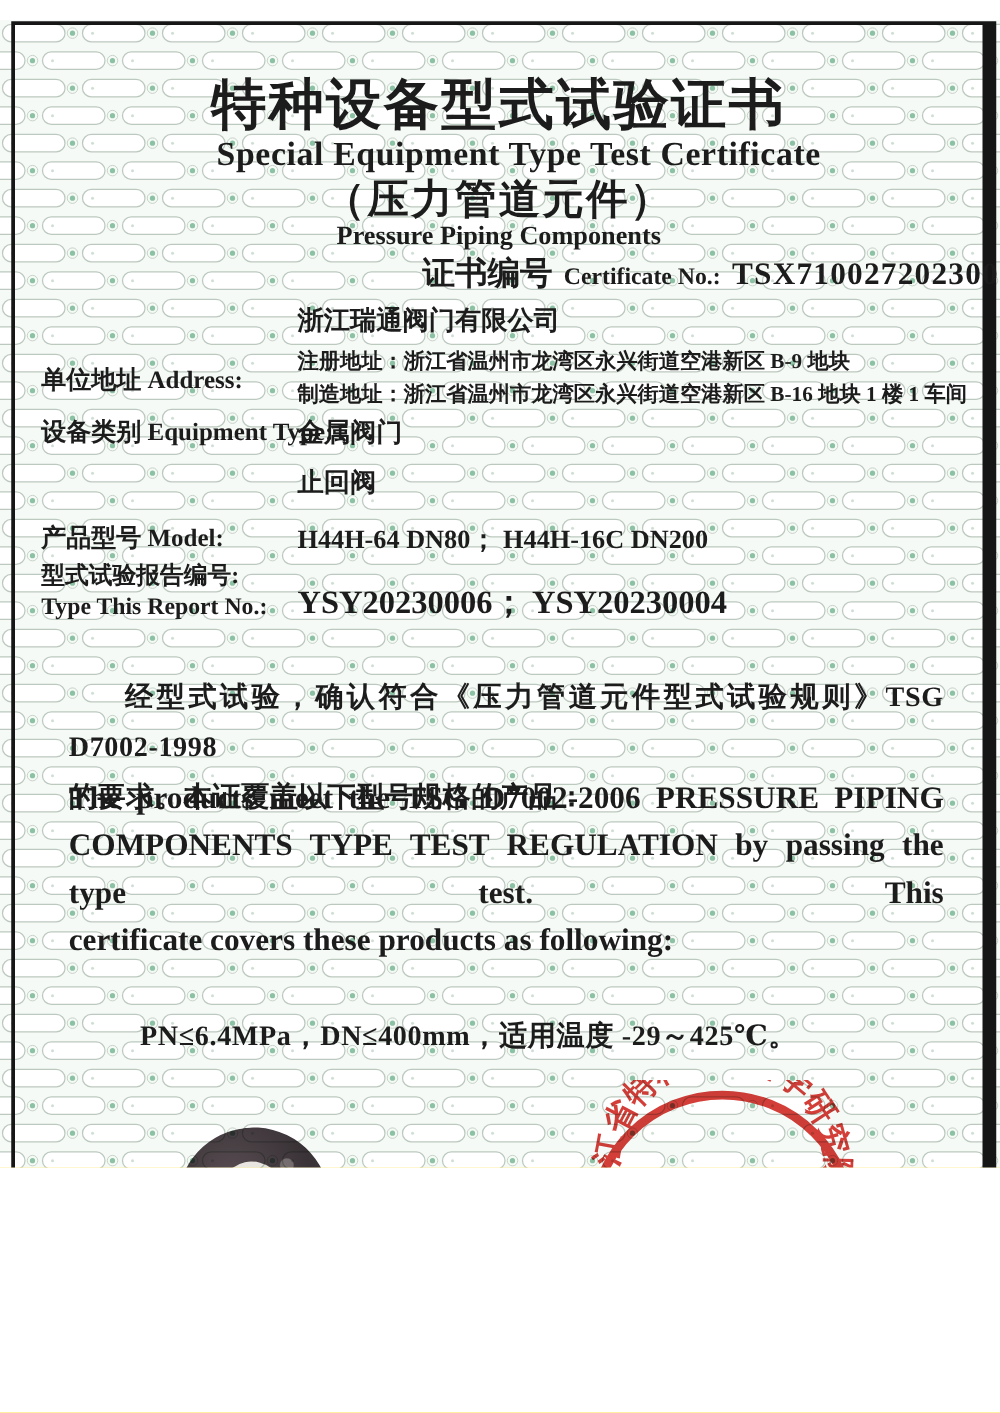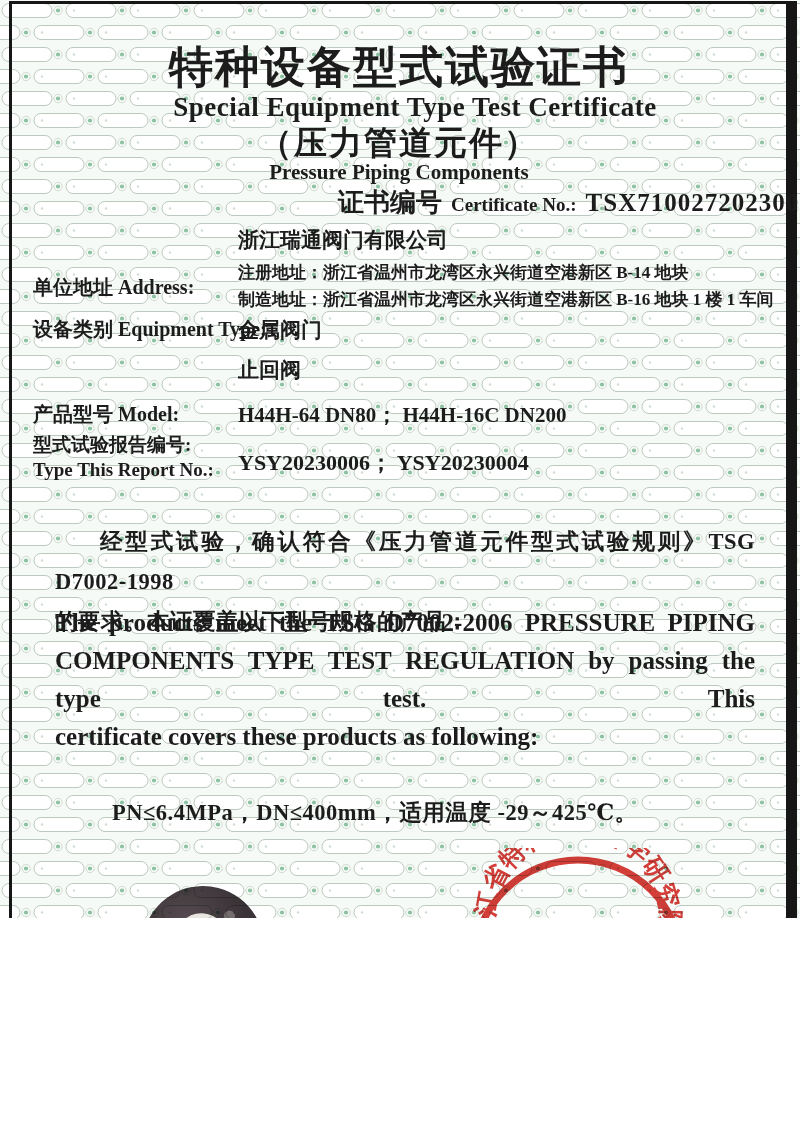--- a/index.html
+++ b/index.html
@@ -1,18 +1,18 @@
 <!DOCTYPE html>
 <html><head>
 <meta charset="utf-8">
 <style>
   html,body{margin:0;padding:0;}
   body{width:800px;height:1130px;overflow:hidden;
        font-family:"Liberation Serif","DejaVu Serif",serif;color:#1c1c1c;}
-  .page{position:relative;width:800px;height:918px;background:#fde047;overflow:hidden;}
+  .page{position:relative;width:800px;height:918px;background:#fde047;overflow:hidden;margin-top:16px;}
   .bg-svg{position:absolute;left:0;top:0;z-index:0;}
   .frame{position:absolute;left:9px;top:1px;width:788px;height:1050px;box-sizing:border-box;
          border-style:solid;border-color:#161616;border-width:3px 11px 3px 3px;z-index:1;}
   .content{position:absolute;left:0;top:0;width:800px;height:1130px;z-index:2;}
   .abs{position:absolute;}
   .ctr{left:10px;width:778px;text-align:center;}
   .title-cn{top:38px;font-size:44px;font-weight:bold;letter-spacing:2px;}
   .title-en{top:92px;font-size:27px;font-weight:bold;letter-spacing:.5px;padding-left:16px;}
   .paren-cn{top:121px;font-size:33px;font-weight:600;letter-spacing:2px;}
   .paren-en{top:160px;font-size:21px;font-weight:bold;}
@@ -100,42 +100,42 @@
       <span class="en">Certificate No.:</span>
       <span class="no">TSX71002720230003</span>
     </div>
 
     <div class="abs row" style="top:226px;">
       <span class="fvalue">浙江瑞通阀门有限公司</span>
     </div>
 
     <div class="abs row" style="top:261px;height:54px;">
       <span class="flabel" style="position:absolute;top:13px;left:0;">单位地址 Address:</span>
-      <span class="addr-line" style="top:0px;">注册地址：浙江省温州市龙湾区永兴街道空港新区 B-14 地块</span>
+      <span class="addr-line" style="top:0px;">注册地址：浙江省温州市龙湾区永兴街道空港新区 B-9 地块</span>
       <span class="addr-line" style="top:27px;">制造地址：浙江省温州市龙湾区永兴街道空港新区 B-16 地块 1 楼 1 车间</span>
     </div>
 
     <div class="abs row" style="top:316px;">
       <span class="flabel">设备类别 Equipment Type:</span>
       <span class="fvalue">金属阀门</span>
     </div>
 
     <div class="abs row" style="top:356px;">
       <span class="fvalue">止回阀</span>
     </div>
 
     <div class="abs row" style="top:401px;">
       <span class="flabel">产品型号 Model:</span>
       <span class="fvalue">H44H-64 DN80； H44H-16C DN200</span>
     </div>
 
     <div class="abs row rep-label" style="top:432px;height:52px;">
       <div>型式试验报告编号:</div>
       <div>Type This Report No.:</div>
-      <span class="fvalue" style="top:16px;font-size:22px;">YSY20230006； YSY20230004</span>
+      <span class="fvalue" style="top:16px;font-size:26px;">YSY20230006； YSY20230004</span>
     </div>
 
     <div class="abs par par-cn">
       <div class="l1">经型式试验，确认符合《压力管道元件型式试验规则》TSG D7002-1998</div>
       <div>的要求。本证覆盖以下型号规格的产品：</div>
     </div>
 
     <div class="abs par par-en">
       <div class="jl">The products meet the TSG D7002-2006 PRESSURE PIPING</div>
       <div class="jl">COMPONENTS TYPE TEST REGULATION by passing the type test. This</div>

